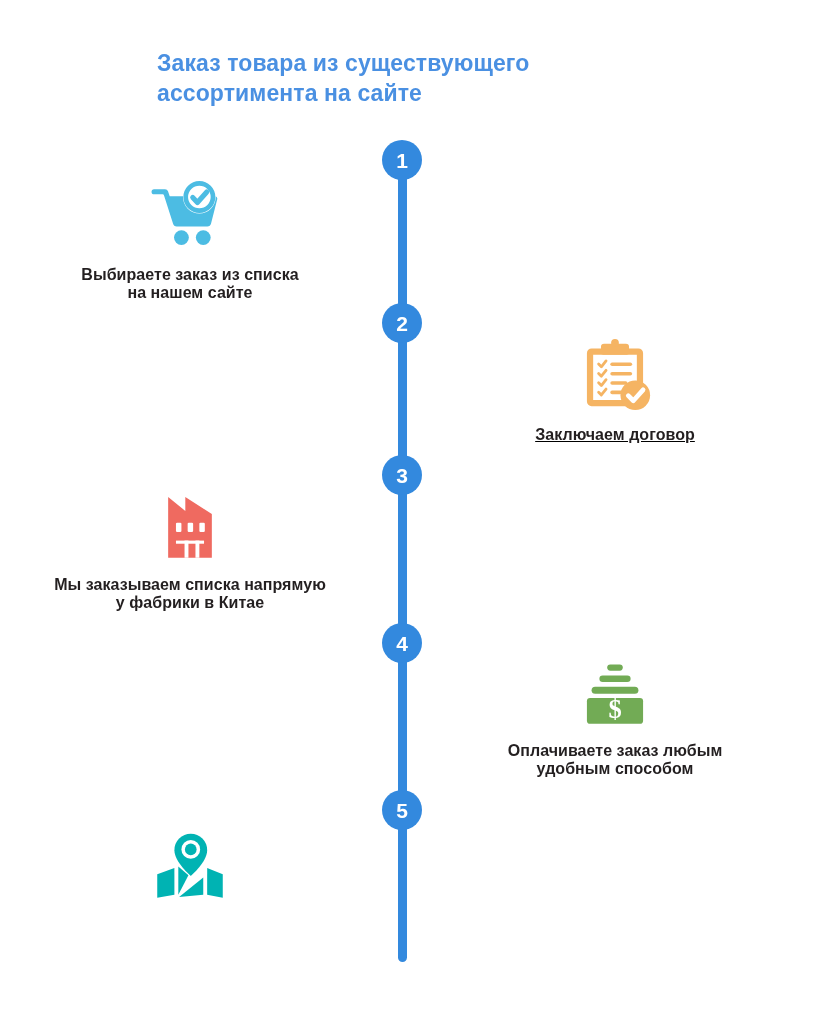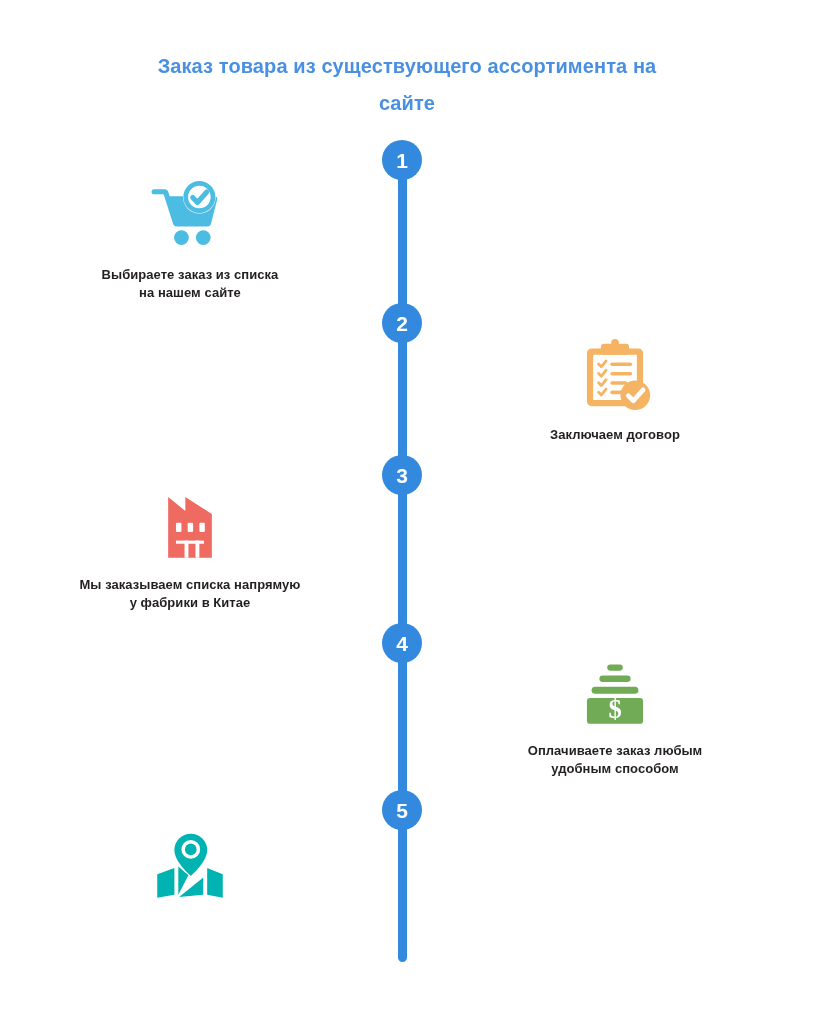--- a/index.html
+++ b/index.html
@@ -16,24 +16,24 @@
     font-family: "Liberation Sans", "DejaVu Sans", sans-serif;
     -webkit-font-smoothing: antialiased;
   }
 
   
   .page-title {
     position: absolute;
     left: 157px;
     top: 48px;
     width: 500px;
-    text-align: center;
-    font-size: 20px;
+    text-align: left;
+    font-size: 23px;
     font-weight: bold;
-    line-height: 37px;
+    line-height: 30px;
     color: #4a90e2;
     letter-spacing: 0.1px;
   }
 
   
   .timeline {
     position: absolute;
     left: 0;
     top: 0;
     width: 814px;
@@ -71,33 +71,33 @@
   
   .step {
     position: absolute;
     width: 320px;
     text-align: center;
   }
   .step-left  { left: 30px;  }
   .step-right { left: 455px; }
 
   .step-1 { top: 176px; }
-  .step-2 { top: 336px; }
+  .step-2 { top: 336px; text-decoration: underline; }
   .step-3 { top: 486px; }
   .step-4 { top: 652px; }
   .step-5 { top: 826px; }
 
   .step-icon {
     width: 78px;
     height: 78px;
     margin: 0 auto 12px auto;
     display: block;
   }
   .step-text {
-    font-size: 13px;
+    font-size: 16px;
     font-weight: bold;
     line-height: 18px;
     color: #231f20;
     white-space: pre-line;
     letter-spacing: 0.05px;
   }
 </style>
 </head>
 <body>
 

